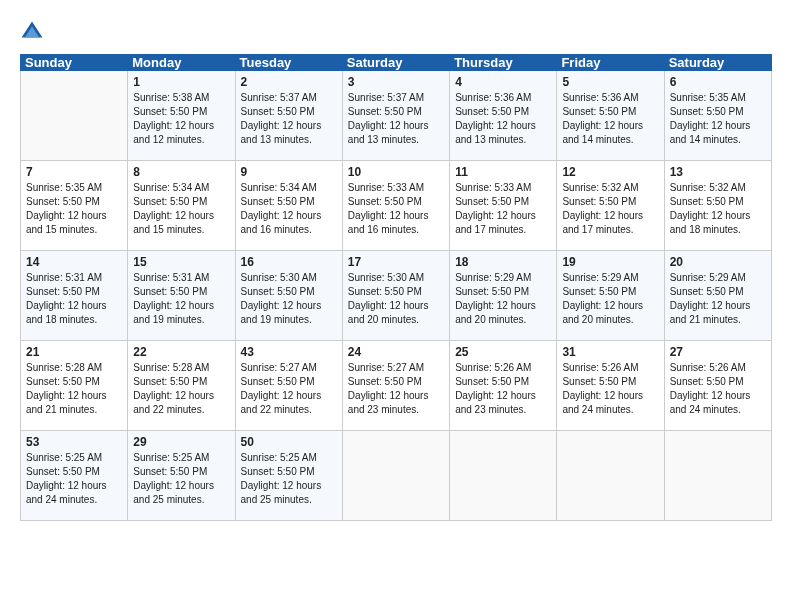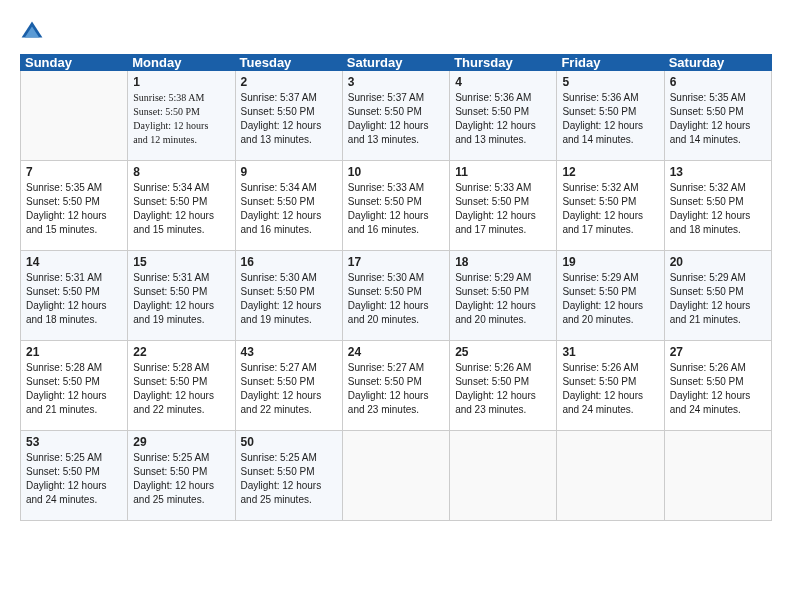--- a/index.html
+++ b/index.html
@@ -117,21 +117,21 @@
         <th>Thursday</th>
         <th>Friday</th>
         <th>Saturday</th>
       </tr>
   </thead>
   <tbody id="calendar-body">
       <tr>
         <td class="empty-cell"></td>
         <td>
           <span class="day-number">1</span>
-          <div class="day-info" style="white-space: pre-line; font-family: Liberation Serif, serif;">Sunrise: 5:38 AM
+          <div class="day-info" style="white-space: pre-line;">Sunrise: 5:38 AM
 Sunset: 5:50 PM
 Daylight: 12 hours
 and 12 minutes.</div>
         </td>
         <td>
           <span class="day-number">2</span>
           <div class="day-info" style="white-space: pre-line;">Sunrise: 5:37 AM
 Sunset: 5:50 PM
 Daylight: 12 hours
 and 13 minutes.</div>

